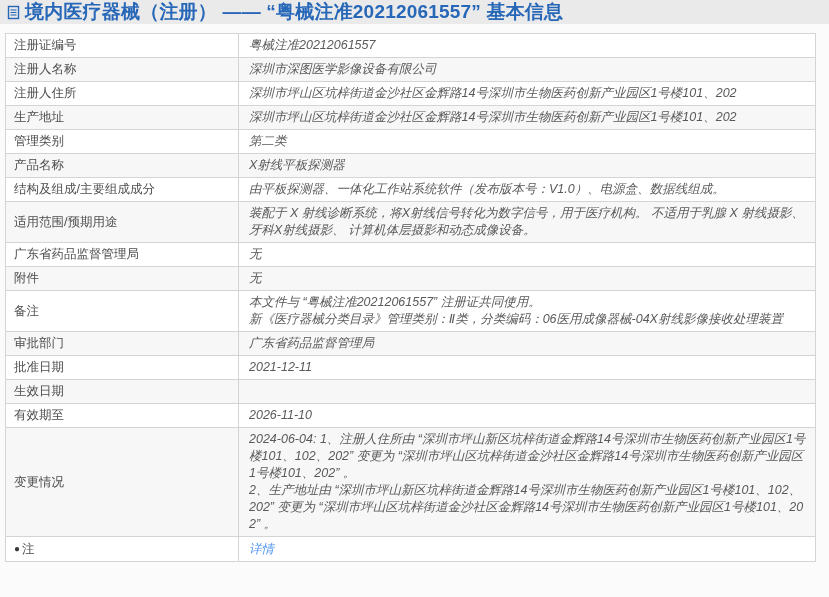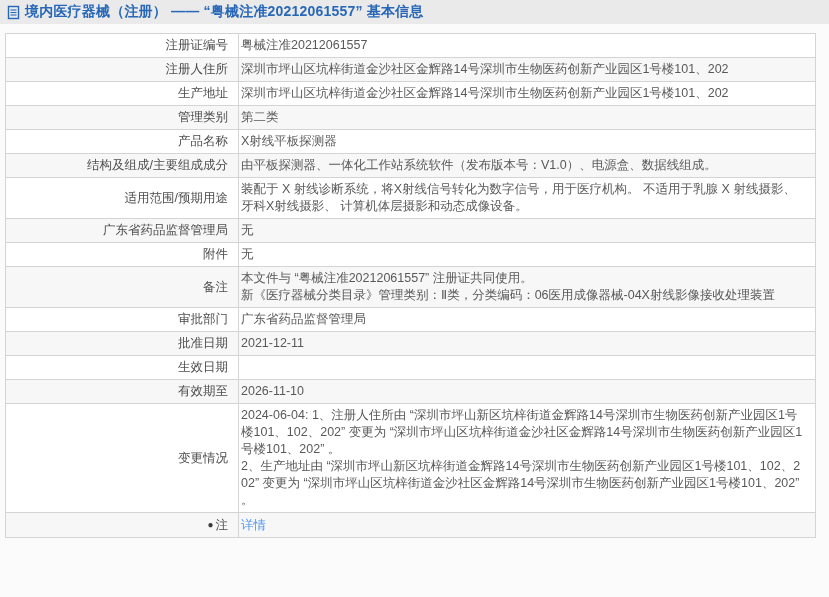--- a/index.html
+++ b/index.html
@@ -9,42 +9,42 @@
     font-family:"Liberation Sans","DejaVu Sans",sans-serif;
     -webkit-font-smoothing:antialiased;
   }
   .header-bar{
     height:24px;background:#eaeaea;
     display:flex;align-items:center;gap:5px;
     padding-left:7px;
   }
   .doc-icon{display:inline-flex;flex:0 0 auto;}
   .header-title{
-    color:#2767b8;font-size:14px;font-weight:bold;
+    color:#2767b8;font-size:19px;font-weight:bold;
     letter-spacing:0.2px;white-space:nowrap;
   }
   .info-table{
     position:absolute;left:5px;top:33px;width:811px;
     border-collapse:collapse;table-layout:fixed;
     background:#ffffff;
   }
   .info-table td{
     border:1px solid #d4d4d4;
     font-size:12.5px;color:#595959;
     line-height:17px;
     padding:3px 8px;
     vertical-align:middle;
     word-break:break-all;
   }
   .info-table tr:nth-child(even) td{background:#f7f7f7;}
   td.cell-label{
-    width:214px;text-align:right;color:#4d4d4d;
+    width:214px;text-align:left;color:#4d4d4d;
     padding-right:10px;
   }
-  td.cell-value{padding-left:2px;}
+  td.cell-value{padding-left:10px;font-style:italic;}
   .value-line{display:block;}
   .link{color:#4e95f0;cursor:pointer;text-decoration:none;}
   .note-icon{
     display:inline-block;color:#3a3a3a;font-size:10px;
     margin-right:2px;vertical-align:1px;
   }
 </style>
 </head>
 <body>
 
@@ -58,20 +58,24 @@
     </svg>
   </span>
   <span class="header-title">境内医疗器械（注册） —— “粤械注准20212061557” 基本信息</span>
 </div>
 
 <table class="info-table">
   <tbody>
     <tr>
       <td class="cell-label">注册证编号</td>
       <td class="cell-value">粤械注准20212061557</td>
+    </tr>
+    <tr>
+      <td class="cell-label">注册人名称</td>
+      <td class="cell-value">深圳市深图医学影像设备有限公司</td>
     </tr>
     <tr>
       <td class="cell-label">注册人住所</td>
       <td class="cell-value">深圳市坪山区坑梓街道金沙社区金辉路14号深圳市生物医药创新产业园区1号楼101、202</td>
     </tr>
     <tr>
       <td class="cell-label">生产地址</td>
       <td class="cell-value">深圳市坪山区坑梓街道金沙社区金辉路14号深圳市生物医药创新产业园区1号楼101、202</td>
     </tr>
     <tr>

